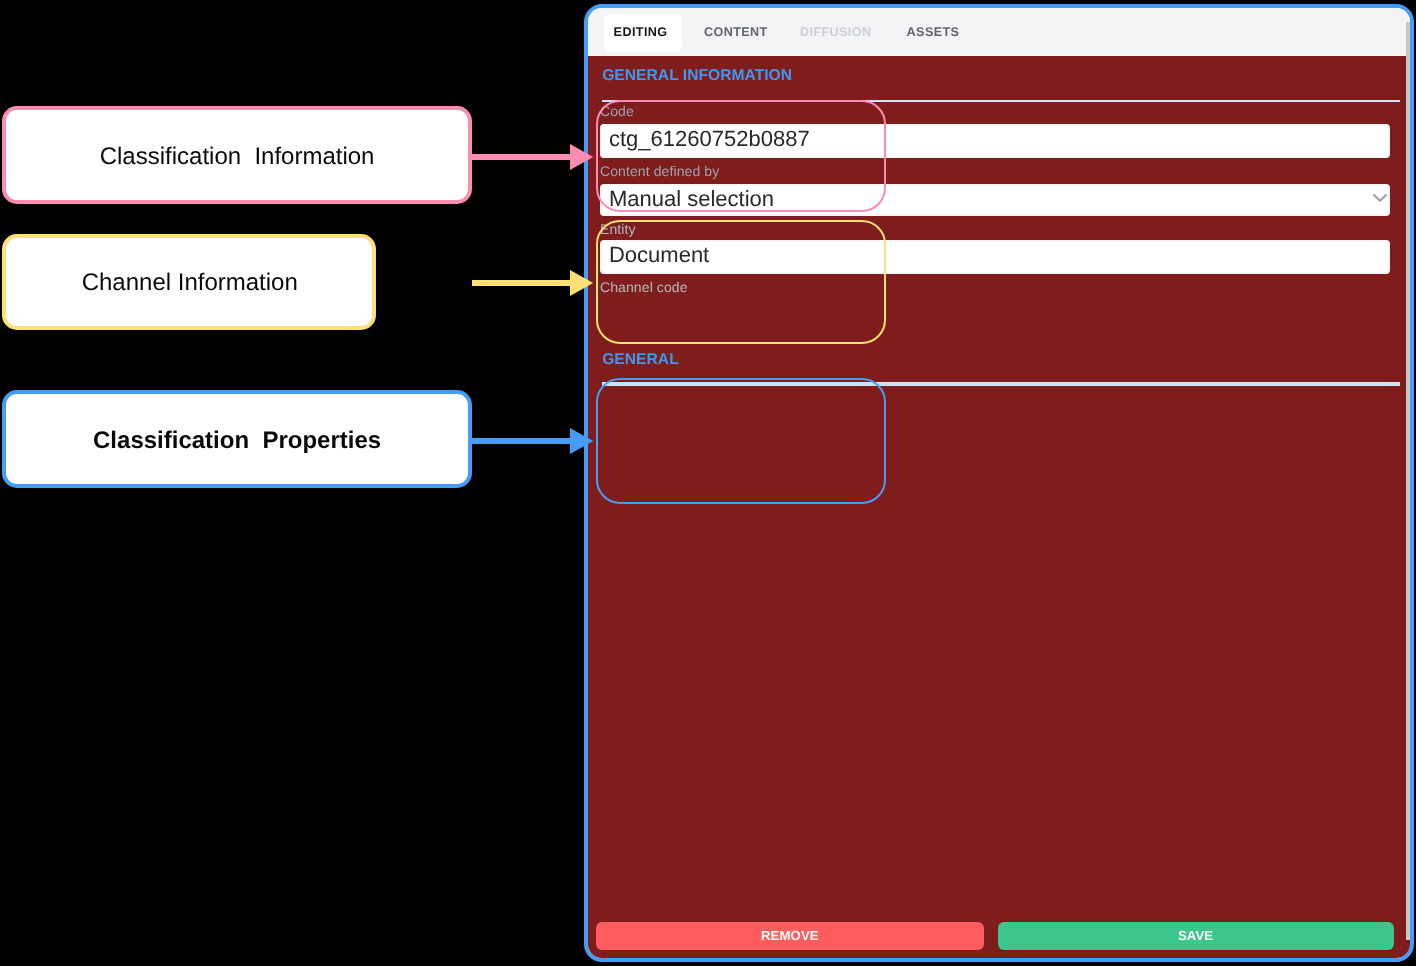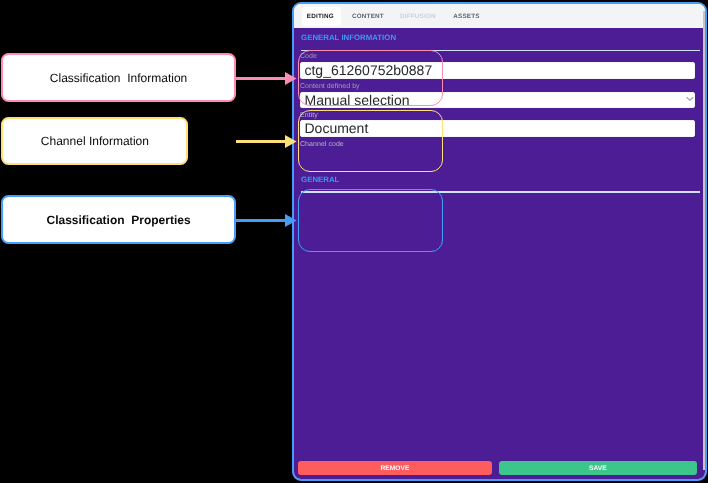--- a/index.html
+++ b/index.html
@@ -14,32 +14,32 @@
          border:2.7px solid #449ef9;border-radius:9px;background:#fff;
          box-sizing:border-box;overflow:hidden;}
   .tabbar{position:absolute;left:0;top:0;right:0;height:24px;background:#f3f4f6;}
   .tab{position:absolute;top:0;font-size:6.3px;font-weight:bold;letter-spacing:.2px;
        color:#61666d;line-height:26px;white-space:nowrap;}
   .tab.active{color:#15171a;}
   .tab.disabled{color:#cbd0d6;}
   .tabbox{position:absolute;left:7.9px;top:3.5px;width:39px;height:19px;
           background:#fff;border-radius:3px;}
 
-  .content{position:absolute;left:0;top:24px;right:0;bottom:0;background:#4c1d95;}
+  .content{position:absolute;left:0;top:24px;right:0;bottom:0;background:#7f1d1d;}
   .sect{position:absolute;font-size:7.8px;font-weight:bold;color:#3e97f2;
         letter-spacing:.02px;white-space:nowrap;line-height:10px;}
   .hr{position:absolute;height:1.4px;background:#cfe2fa;}
 
   .fldgrp{position:absolute;left:6.3px;width:395px;height:29px;}
   .fldgrp .lab{position:absolute;left:-0.3px;top:0;font-size:7px;color:#9ea3a9;
        line-height:10px;white-space:nowrap;letter-spacing:.05px;}
   .fldgrp .lab.dim{color:#b4b8bd;}
   .fldgrp .box{position:absolute;left:0;top:9.5px;width:395px;height:16.6px;
        box-sizing:border-box;border:1px solid #f5f6f8;background:#fff;border-radius:2px;}
-  .fldgrp .val{position:absolute;left:3.2px;top:1.2px;font-size:14px;color:#26282c;
+  .fldgrp .val{position:absolute;left:3.2px;top:1.2px;font-size:11px;color:#26282c;
        line-height:13px;white-space:nowrap;}
   .chev{position:absolute;right:0.5px;top:3.6px;}
 
   .btn{position:absolute;border-radius:3px;display:flex;align-items:center;
        justify-content:center;}
   .btnlab{color:#fff;font-size:6.6px;font-weight:bold;letter-spacing:.05px;
        line-height:10px;position:relative;top:1.2px;}
 
   
   .note{position:absolute;background:#fff;border-radius:7.5px;box-sizing:border-box;

